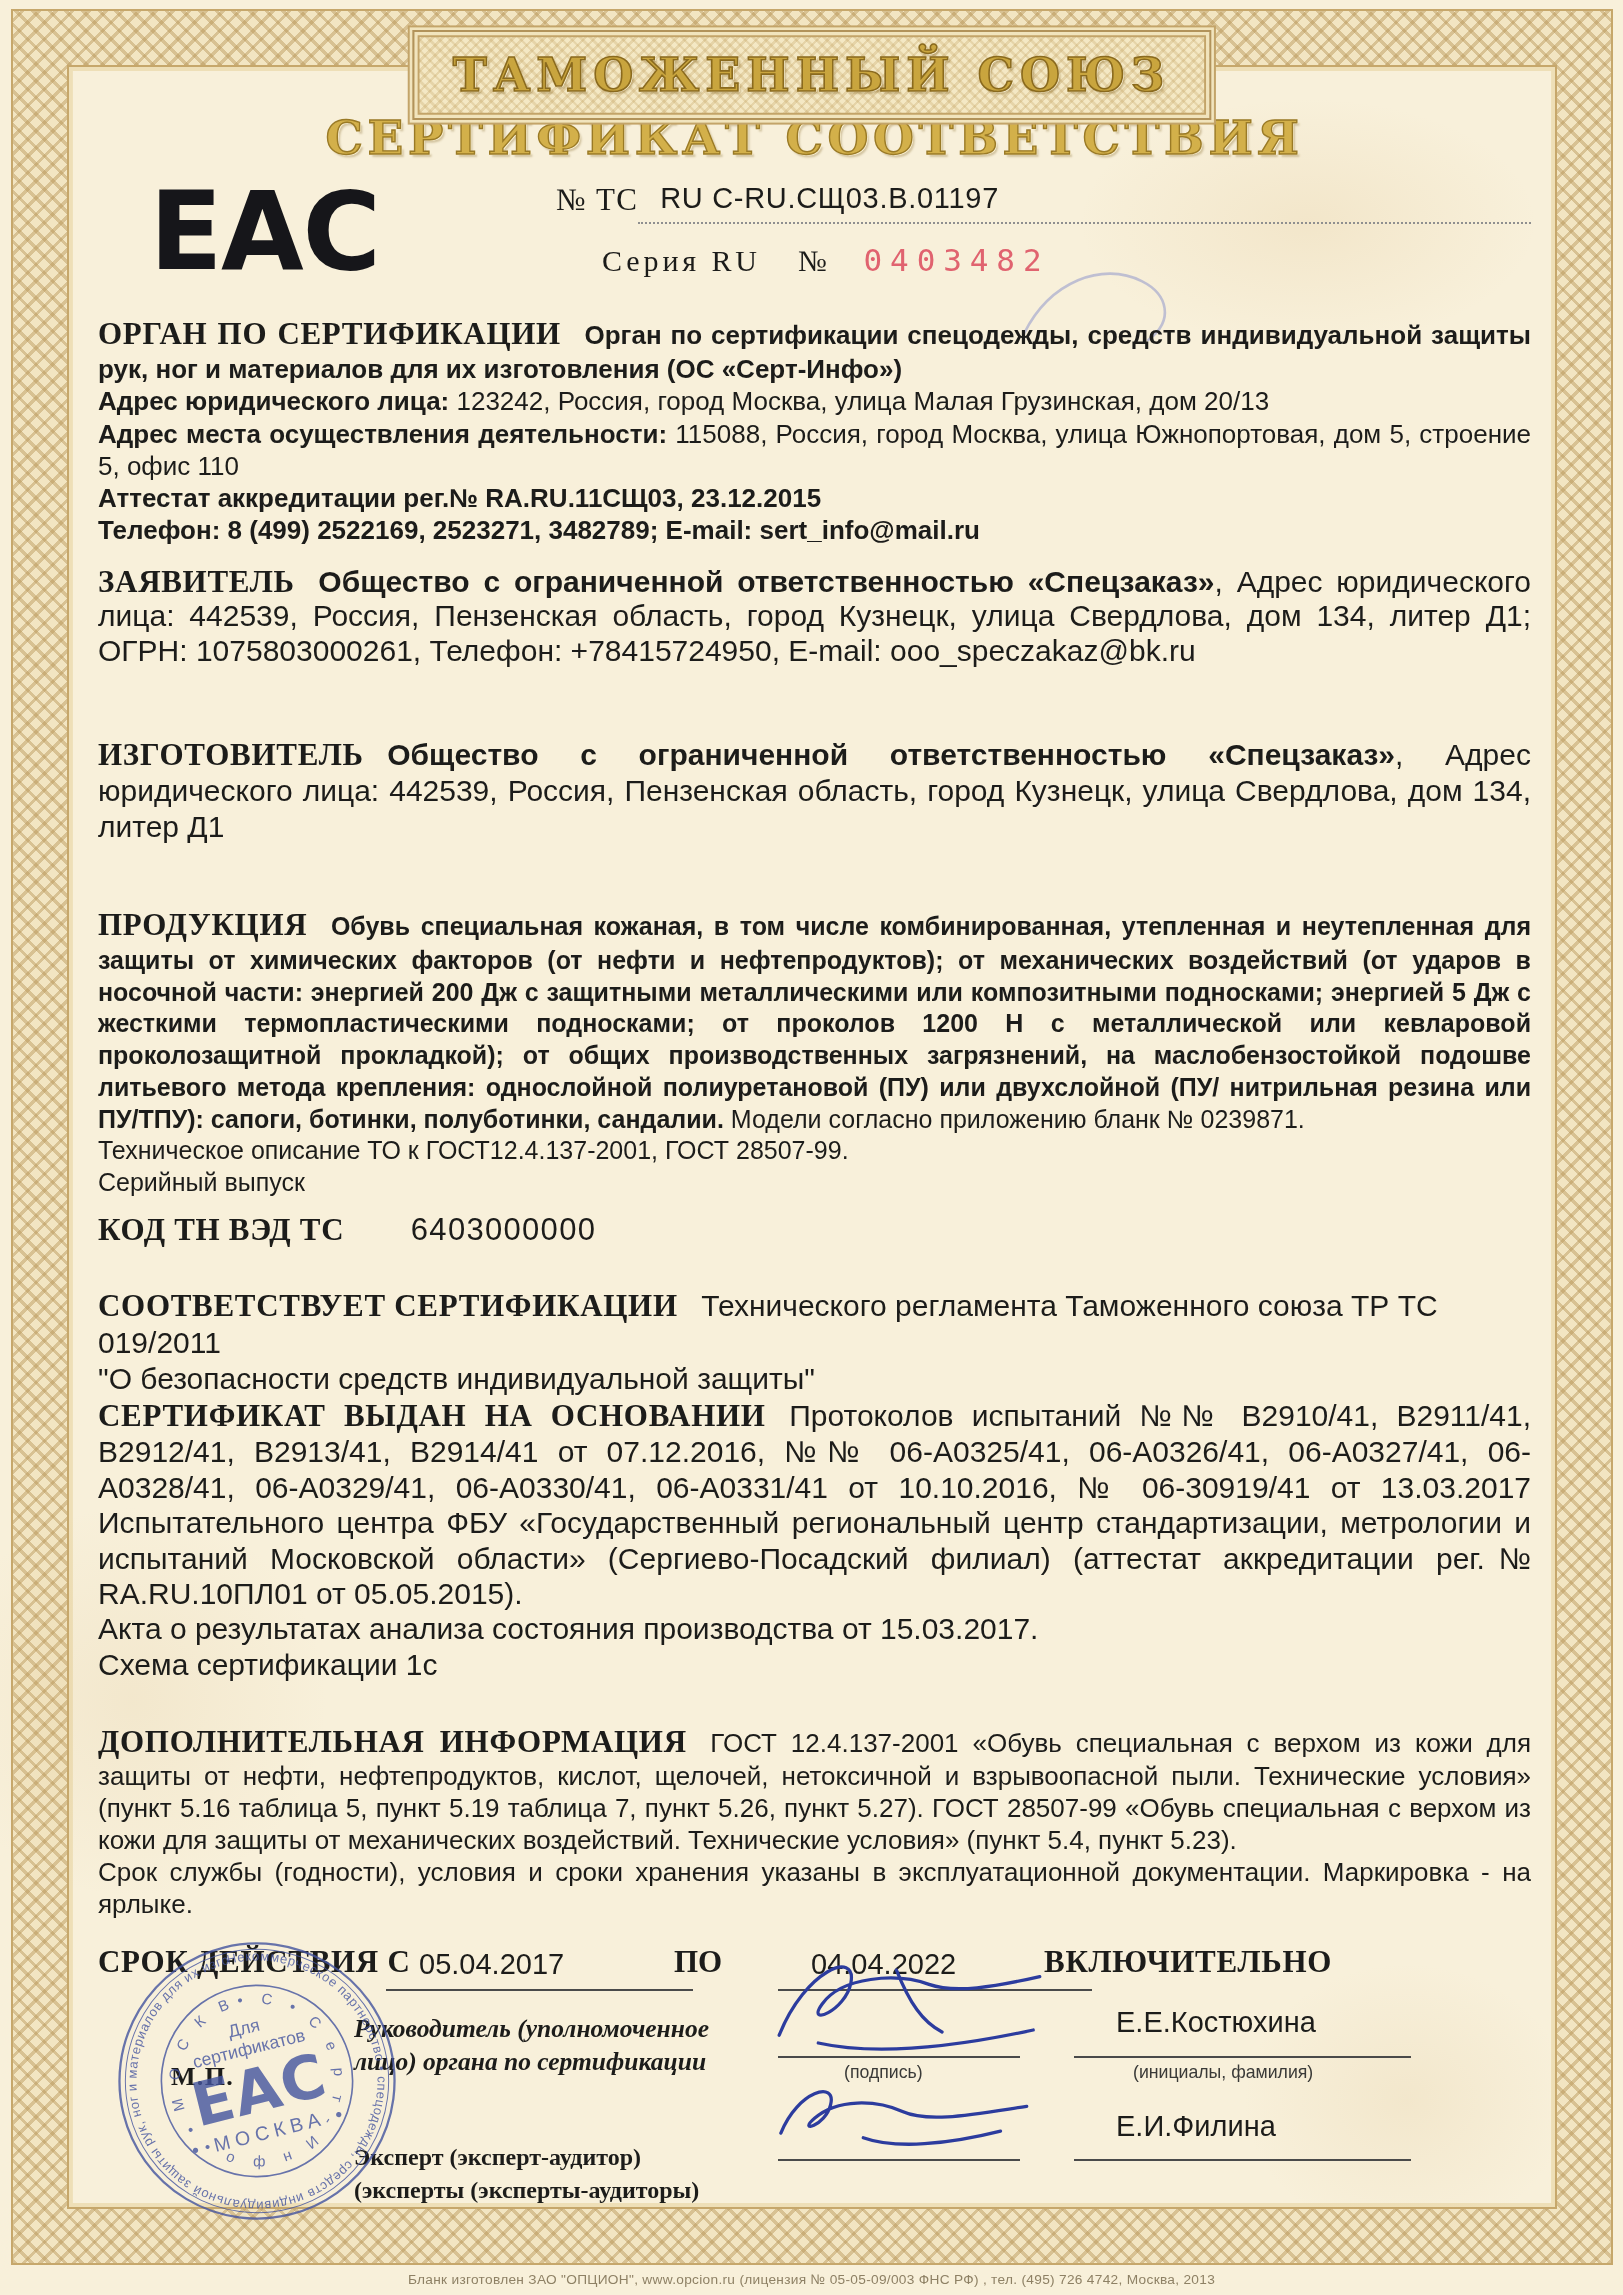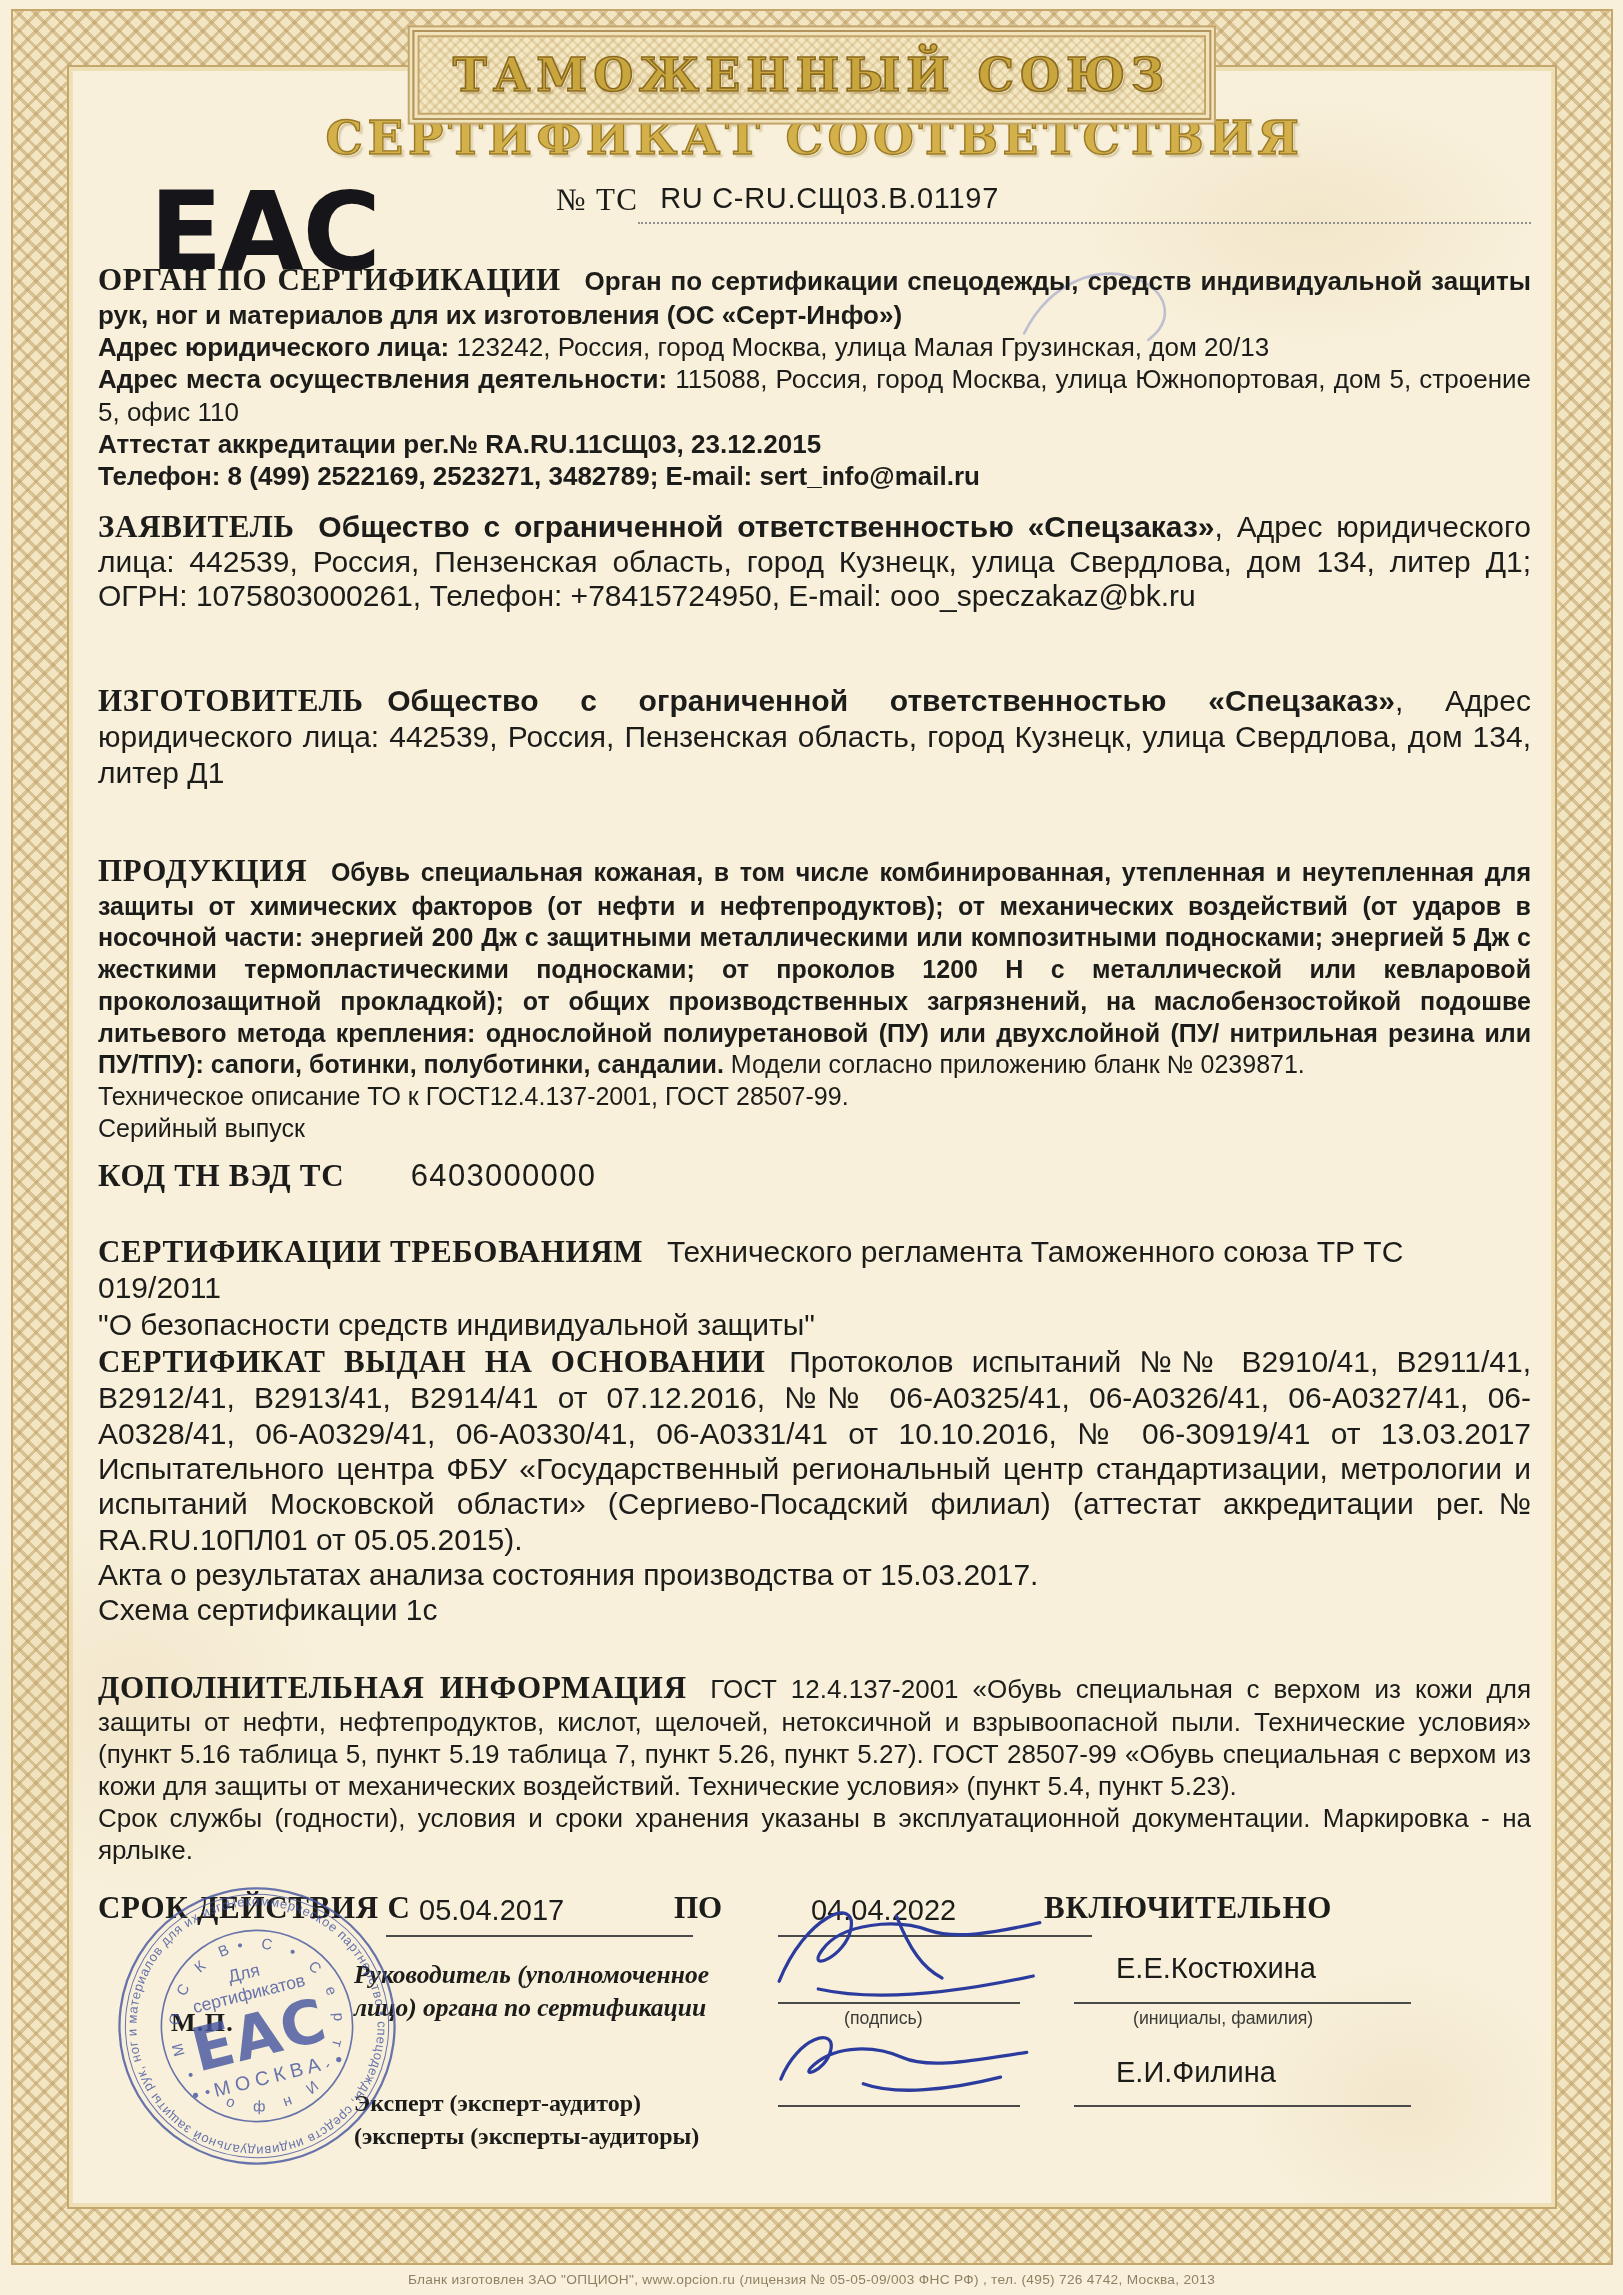--- a/index.html
+++ b/index.html
@@ -116,20 +116,25 @@
   <div class="content">
     <div class="doc-title">СЕРТИФИКАТ СООТВЕТСТВИЯ</div>
 
     <div class="num-row">
       <span class="num-label">№ ТС</span>
       <span class="num-underline">
         <span class="num-value">RU C-RU.СЩ03.В.01197</span>
       </span>
     </div>
 
+    <div class="series-row">
+      <span class="series-label">Серия RU</span>
+      <span class="series-sign">№</span>
+      <span class="series-value">0403482</span>
+    </div>
 
     <div class="sec sec-organ">
       <span class="lbl">ОРГАН ПО СЕРТИФИКАЦИИ</span><span class="body"><span class="seg b">Орган по сертификации спецодежды, средств индивидуальной защиты рук, ног и материалов для их изготовления (ОС «Серт-Инфо»)</span><br><span class="seg b"></span><span class="seg b">Адрес юридического лица: </span><span class="seg">123242, Россия, город Москва, улица Малая Грузинская, дом 20/13</span><br><span class="seg"></span><span class="seg b">Адрес места осуществления деятельности: </span><span class="seg">115088, Россия, город Москва, улица Южнопортовая, дом 5, строение 5, офис 110</span><br><span class="seg"></span><span class="seg b">Аттестат аккредитации рег.№ RA.RU.11СЩ03, 23.12.2015</span><br><span class="seg b"></span><span class="seg b">Телефон: 8 (499) 2522169, 2523271, 3482789; E-mail: sert_info@mail.ru</span></span>
     </div>
 
     <div class="sec sec-zayav">
       <span class="lbl">ЗАЯВИТЕЛЬ</span><span class="body"><span class="seg b">Общество с ограниченной ответственностью «Спецзаказ»</span><span class="seg">, Адрес юридического лица: 442539, Россия, Пензенская область, город Кузнецк, улица Свердлова, дом 134, литер Д1; ОГРН: 1075803000261, Телефон: +78415724950, E-mail: ooo_speczakaz@bk.ru</span></span>
     </div>
 
     <div class="sec sec-izgot">
@@ -139,21 +144,21 @@
     <div class="sec sec-prod">
       <span class="lbl">ПРОДУКЦИЯ</span><span class="body"><span class="seg b">Обувь специальная кожаная, в том числе комбинированная, утепленная и неутепленная </span><span class="seg b">для защиты от химических факторов (от нефти и нефтепродуктов); от механических воздействий (от ударов в носочной части: энергией 200 Дж с защитными металлическими или композитными подносками; энергией 5 Дж с жесткими термопластическими подносками; от проколов 1200 Н с металлической или кевларовой проколозащитной прокладкой); от общих производственных загрязнений, на маслобензостойкой подошве литьевого метода крепления: однослойной полиуретановой (ПУ) или двухслойной (ПУ/ нитрильная резина или ПУ/ТПУ): </span><span class="seg b">сапоги, ботинки, полуботинки, сандалии.</span><span class="seg"> Модели согласно приложению бланк № 0239871.</span><br><span class="seg">Техническое описание ТО к ГОСТ12.4.137-2001, ГОСТ 28507-99.</span><br><span class="seg">Серийный выпуск</span></span>
     </div>
 
     <div class="sec sec-kod">
       <span class="lbl">КОД ТН ВЭД ТС</span>
       <span class="kod-value">6403000000</span>
     </div>
 
     <div class="sec sec-soot">
-      <span class="lbl">СЕРТИФИКАЦИИ ТРЕБОВАНИЯМ</span><span class="body"><span class="seg">Технического регламента Таможенного союза ТР ТС 019/2011</span><br><span class="seg">"О безопасности средств индивидуальной защиты"</span></span>
+      <span class="lbl">СООТВЕТСТВУЕТ СЕРТИФИКАЦИИ</span><span class="body"><span class="seg">Технического регламента Таможенного союза ТР ТС 019/2011</span><br><span class="seg">"О безопасности средств индивидуальной защиты"</span></span>
     </div>
 
     <div class="sec sec-osnov">
       <span class="lbl">СЕРТИФИКАТ ВЫДАН НА ОСНОВАНИИ</span><span class="body"><span class="seg">Протоколов испытаний №№ В2910/41, В2911/41, В2912/41, В2913/41, В2914/41 от 07.12.2016, №№ 06-А0325/41, 06-А0326/41, 06-А0327/41, 06-А0328/41, 06-А0329/41, 06-А0330/41, 06-А0331/41 от 10.10.2016, № 06-30919/41 от 13.03.2017 Испытательного центра ФБУ «Государственный региональный центр стандартизации, метрологии и испытаний Московской области» (Сергиево-Посадский филиал) (аттестат аккредитации рег.№ RA.RU.10ПЛ01 от 05.05.2015).</span><br><span class="seg">Акта о результатах анализа состояния производства от 15.03.2017.</span><br><span class="seg">Схема сертификации 1с</span></span>
     </div>
 
     <div class="sec sec-dop">
       <span class="lbl">ДОПОЛНИТЕЛЬНАЯ ИНФОРМАЦИЯ</span><span class="body"><span class="seg">ГОСТ 12.4.137-2001 «Обувь специальная с верхом из кожи для защиты от нефти, нефтепродуктов, кислот, щелочей, нетоксичной и взрывоопасной пыли. Технические условия» (пункт 5.16 таблица 5, пункт 5.19 таблица 7, пункт 5.26, пункт 5.27). ГОСТ 28507-99 «Обувь специальная с верхом из кожи для защиты от механических воздействий. Технические условия» (пункт 5.4, пункт 5.23).</span><br><span class="seg">Срок службы (годности), условия и сроки хранения указаны в эксплуатационной документации. Маркировка - на ярлыке.</span></span>
     </div>
 

